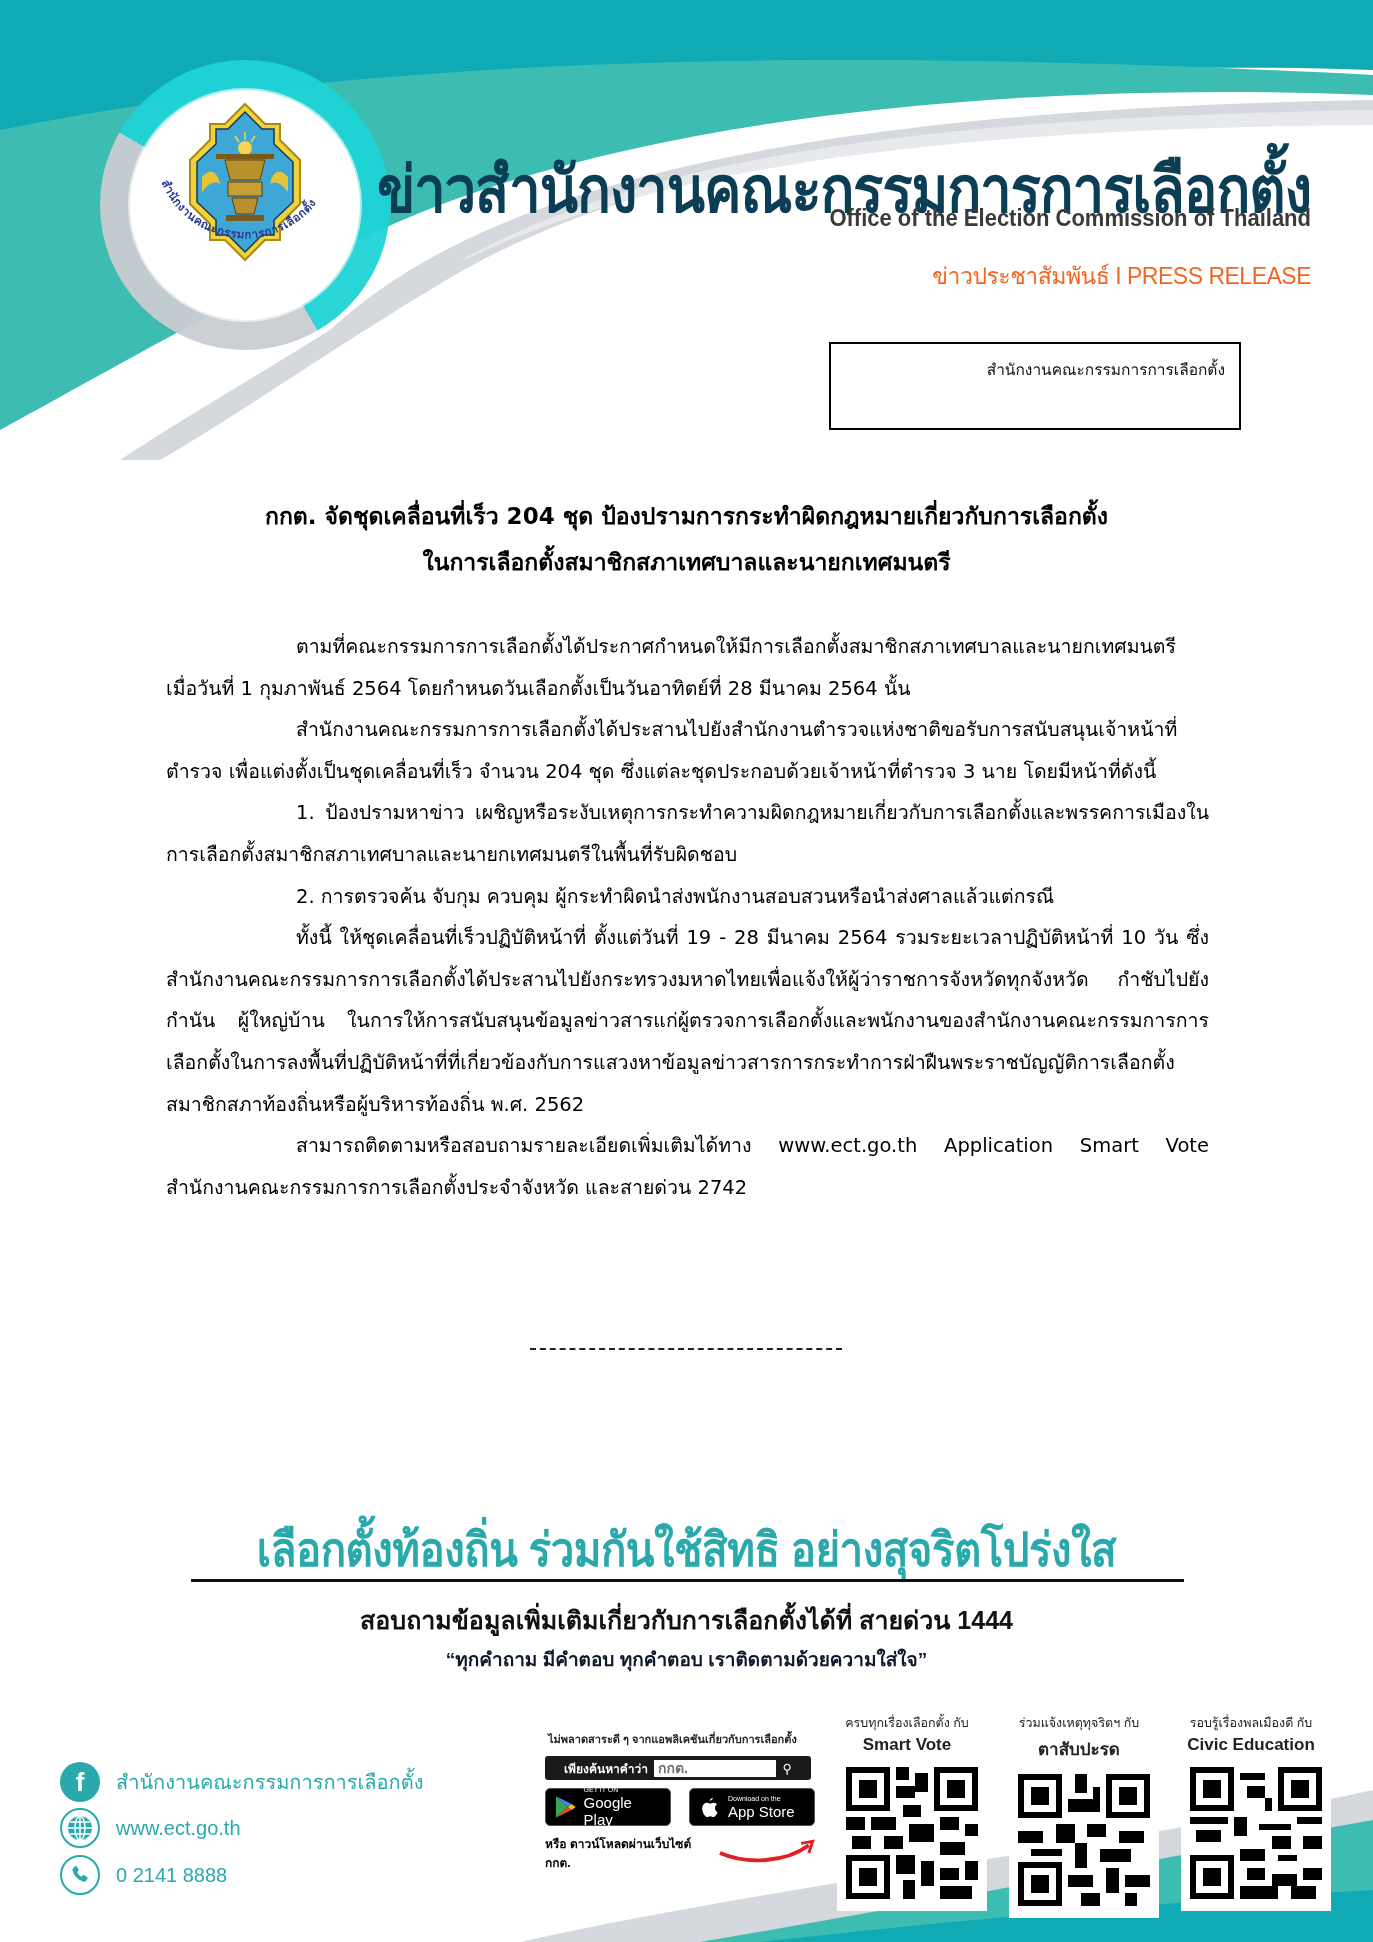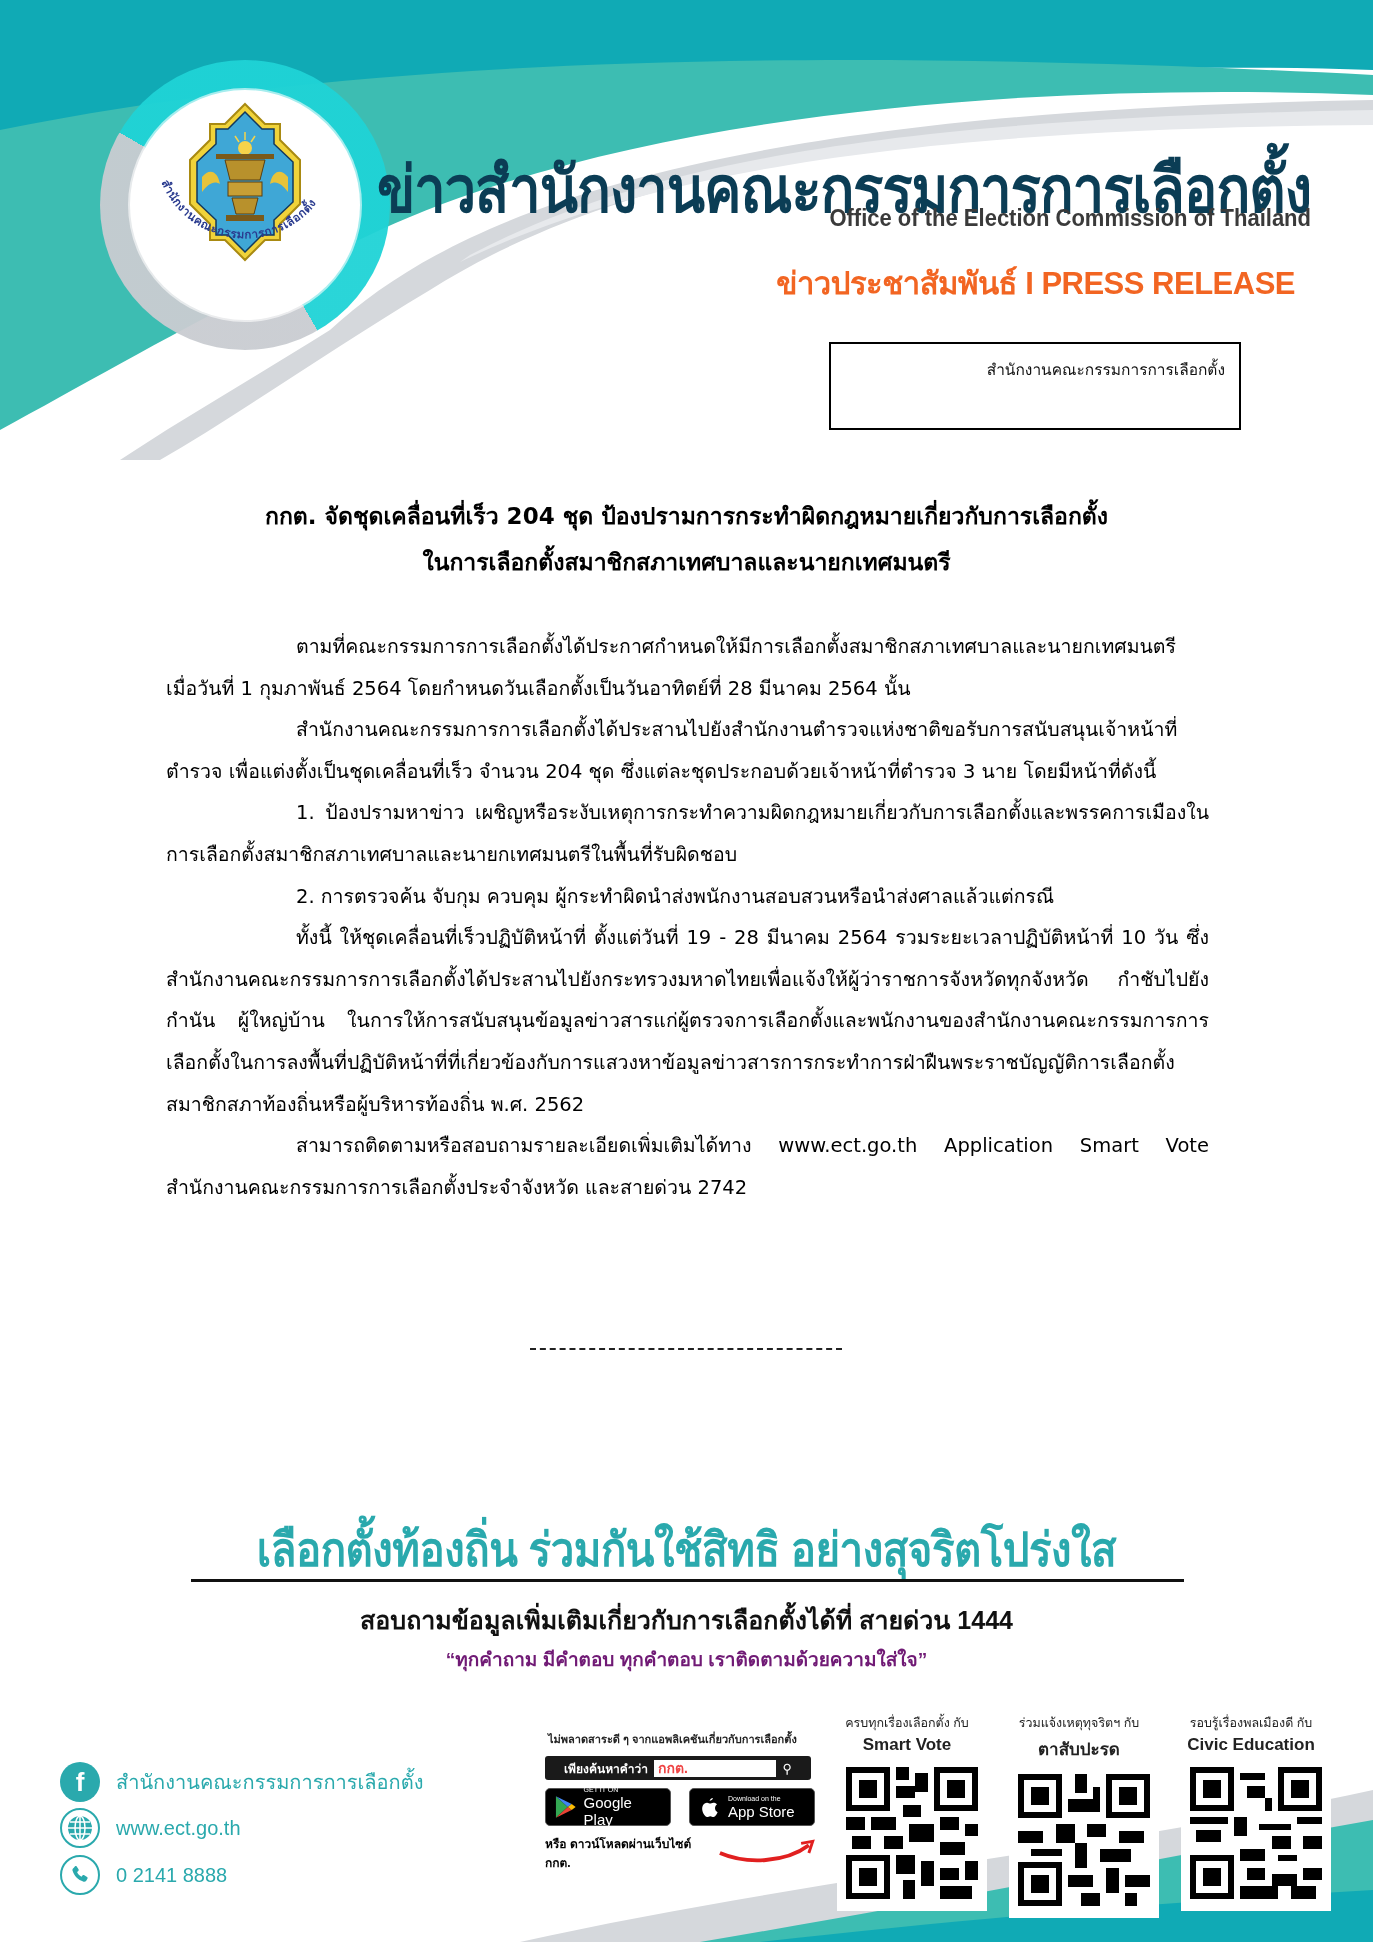--- a/index.html
+++ b/index.html
@@ -34,23 +34,23 @@
     font-size:56px; color:#0b3d55; letter-spacing:-1px; white-space:nowrap;
     transform: scaleY(1.15); transform-origin: right top;
   }
   .title-en {
     position:absolute; right:62px; top:204px;
     font-family:"Liberation Sans", sans-serif; font-weight:700;
     font-size:22px; color:#3a3a3a; white-space:nowrap;
     transform: scaleY(1.1); transform-origin: right top;
   }
   .press-line {
-    position:absolute; right:78px; top:258px;
-    font-family:"Liberation Sans", sans-serif; font-weight:700;
-    font-size:31px; color:#f26522; white-space:nowrap; letter-spacing:-0.5px;
+    position:absolute; right:62px; top:258px;
+    font-family:"Liberation Sans", sans-serif; font-weight:400;
+    font-size:23px; color:#f26522; white-space:nowrap; letter-spacing:-0.5px;
   }
 
   .ref-box {
     position:absolute; left:829px; top:342px; width:412px; height:88px;
     border:2px solid #000; box-sizing:border-box;
     text-align:right; padding:12px 14px 0 0;
     font-family:"DejaVu Sans", sans-serif; font-size:15.5px; line-height:28px; color:#111;
   }
 
   
@@ -82,40 +82,40 @@
   }
   .slogan-rule { position:absolute; left:191px; top:1579px; width:993px; height:3px; background:#111; }
   .hotline {
     position:absolute; left:0; width:1373px; top:1600px; text-align:center;
     font-family:"Liberation Sans", sans-serif; font-weight:700;
     font-size:25px; color:#111;
   }
   .quote {
     position:absolute; left:0; width:1373px; top:1644px; text-align:center;
     font-family:"Liberation Sans", sans-serif; font-weight:700;
-    font-size:19px; color:#701a75;
+    font-size:19px; color:#0f172a;
   }
 
   .contact { position:absolute; left:60px; display:flex; align-items:center; }
   .contact .ic {
     width:40px; height:40px; border-radius:50%; box-sizing:border-box;
     border:2px solid #2aa9ad; display:flex; align-items:center; justify-content:center;
     color:#2aa9ad; margin-right:16px;
   }
   .contact .ic.filled { background:#2aa9ad; color:#fff; border:none; font-weight:700; font-size:26px; font-family:"Liberation Sans", sans-serif;}
   .contact .txt { font-family:"Liberation Sans", sans-serif; font-size:20px; color:#2aa9ad; }
 
   .app-promo { position:absolute; left:545px; top:1730px; width:270px; }
   .app-promo .lead { font-family:"Liberation Sans", sans-serif; font-weight:700; font-size:11px; color:#222; margin-left:3px; }
   .search-bar {
     margin-top:8px; height:24px; background:#1a1a1a; border-radius:3px;
     display:flex; align-items:center; padding:0 19px; box-sizing:border-box; width:266px;
   }
   .search-bar .lbl { color:#fff; font-family:"Liberation Sans", sans-serif; font-weight:700; font-size:12px; margin-right:6px; white-space:nowrap; }
-  .search-bar .inp { flex:1; height:17px; background:#fff; color:#ef4444; font-family:"Liberation Sans", sans-serif; font-weight:700; font-size:14px; line-height:17px; padding-left:4px; }
+  .search-bar .inp { flex:1; height:17px; background:#fff; color:#737373; font-family:"Liberation Sans", sans-serif; font-weight:700; font-size:14px; line-height:17px; padding-left:4px; }
   .search-bar .mag { color:#fff; margin-left:6px; font-size:13px; }
   .stores { display:flex; gap:18px; margin-top:8px; }
   .store {
     width:128px; height:38px; background:#000; border-radius:5px; border:1px solid #555;
     display:flex; align-items:center; padding:0 6px; box-sizing:border-box; color:#fff;
   }
   .store .sm { font-family:"Liberation Sans", sans-serif; font-size:7px; display:block; line-height:8px; }
   .store .lg { font-family:"Liberation Sans", sans-serif; font-size:15px; display:block; line-height:17px; }
   .store .glyph { width:26px; height:26px; margin-right:6px; }
   .or-line { margin-top:8px; font-family:"Liberation Sans", sans-serif; font-weight:700; font-size:12px; color:#000000; display:flex; align-items:center; }

